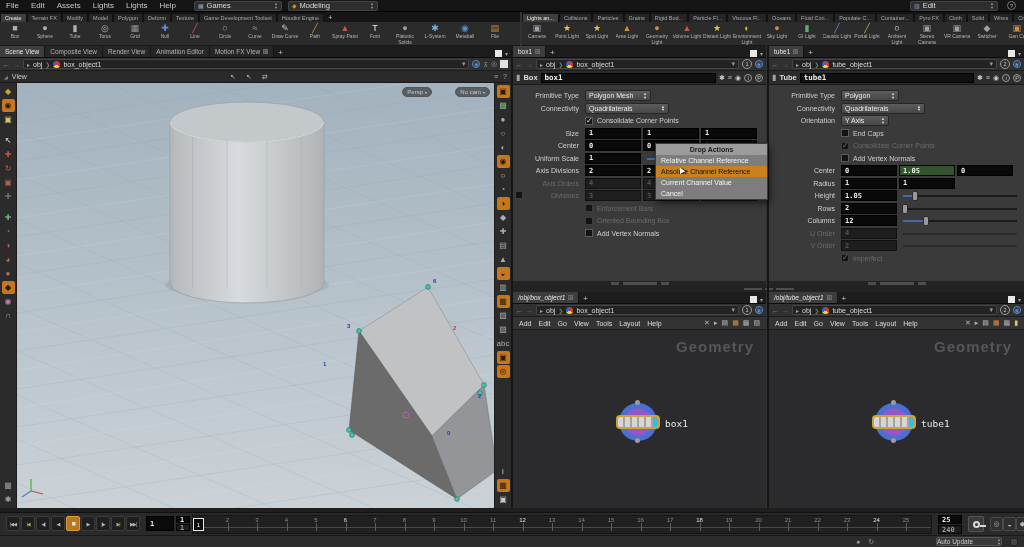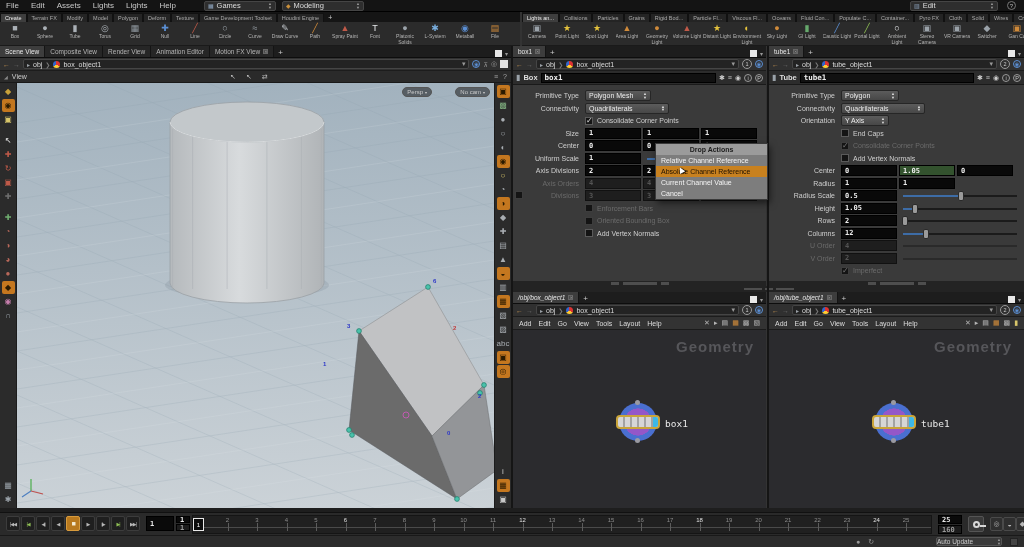--- a/index.html
+++ b/index.html
@@ -147,29 +147,29 @@
 
   <div id="menubar">
     <div class="menus" id="menus" style="display:flex">
         <div class="mitem">File</div>
         <div class="mitem">Edit</div>
         <div class="mitem">Assets</div>
         <div class="mitem">Lights</div>
         <div class="mitem">Lights</div>
         <div class="mitem">Help</div>
       </div>
-    <div class="msel" id="gamesSel" style="width:72px;margin-left:22px">
+    <div class="msel" id="gamesSel" style="width:88px;margin-left:12px">
       <span class="gly">▦</span>
       <span>Games</span>
       <span class="updown">
           <i>▲</i>
           <i>▼</i>
         </span>
     </div>
-    <div class="msel" id="modelingSel" style="width:82px;margin-left:6px">
+    <div class="msel" id="modelingSel" style="width:90px;margin-left:6px">
       <span class="gly" style="color:#c98f3a">◆</span>
       <span>Modeling</span>
       <span class="updown">
           <i>▲</i>
           <i>▼</i>
         </span>
     </div>
     <div class="msel" style="width:88px;position:absolute;right:26px">
       <span class="gly">▥</span>
       <span>Edit</span>
@@ -788,30 +788,20 @@
           <div class="pfield">0</div>
           <div class="pfield keyed">1.05</div>
           <div class="pfield">0</div>
         </div>
         <div class="prow">
           <div class="plabel">Radius</div>
           <div class="pfield">1</div>
           <div class="pfield">1</div>
         </div>
         <div class="prow">
-          <div class="plabel">Radius Scale</div>
-          <div class="pfield">0.5</div>
-          <div class="pslider">
-            <div class="ptrack">
-              <div class="pfill" style="width: 49%;"></div>
-            </div>
-            <div class="pknob" style="left: calc(49% - 2px); top: 1px;"></div>
-          </div>
-        </div>
-        <div class="prow">
           <div class="plabel">Height</div>
           <div class="pfield">1.05</div>
           <div class="pslider">
             <div class="ptrack">
               <div class="pfill" style="width: 9%;"></div>
             </div>
             <div class="pknob" style="left: calc(9% - 2px); top: 1px;"></div>
           </div>
         </div>
         <div class="prow">
@@ -1051,21 +1041,21 @@
         <div class="tick" style="left: 624.5px;"></div>
         <div class="ticklab" style="left: 624.5px;">22</div>
         <div class="tick" style="left: 654px;"></div>
         <div class="ticklab" style="left: 654px;">23</div>
         <div class="tick" style="left: 683.5px;"></div>
         <div class="ticklab bold" style="left: 683.5px;">24</div>
         <div class="tick" style="left: 713px;"></div>
         <div class="ticklab" style="left: 713px;">25</div>
       </div>
       <div class="pbfield" style="left: 938px; top: 2px; width: 24px; height: 9px;">25</div>
-      <div class="pbfield dim" style="left: 938px; top: 12px; width: 24px; height: 9px;">160</div>
+      <div class="pbfield dim" style="left: 938px; top: 12px; width: 24px; height: 9px;">240</div>
       <div class="keybtn" style="left: 968px;">
         <div class="keyico"></div>
       </div>
       <div class="miniico" style="left: 990px;">◎</div>
       <div class="miniico" style="left: 1003px;">◒</div>
       <div class="miniico" style="left: 1016px;">◆</div>
     </div>
 
   <div id="statusbar">
     <span id="sbicons">

